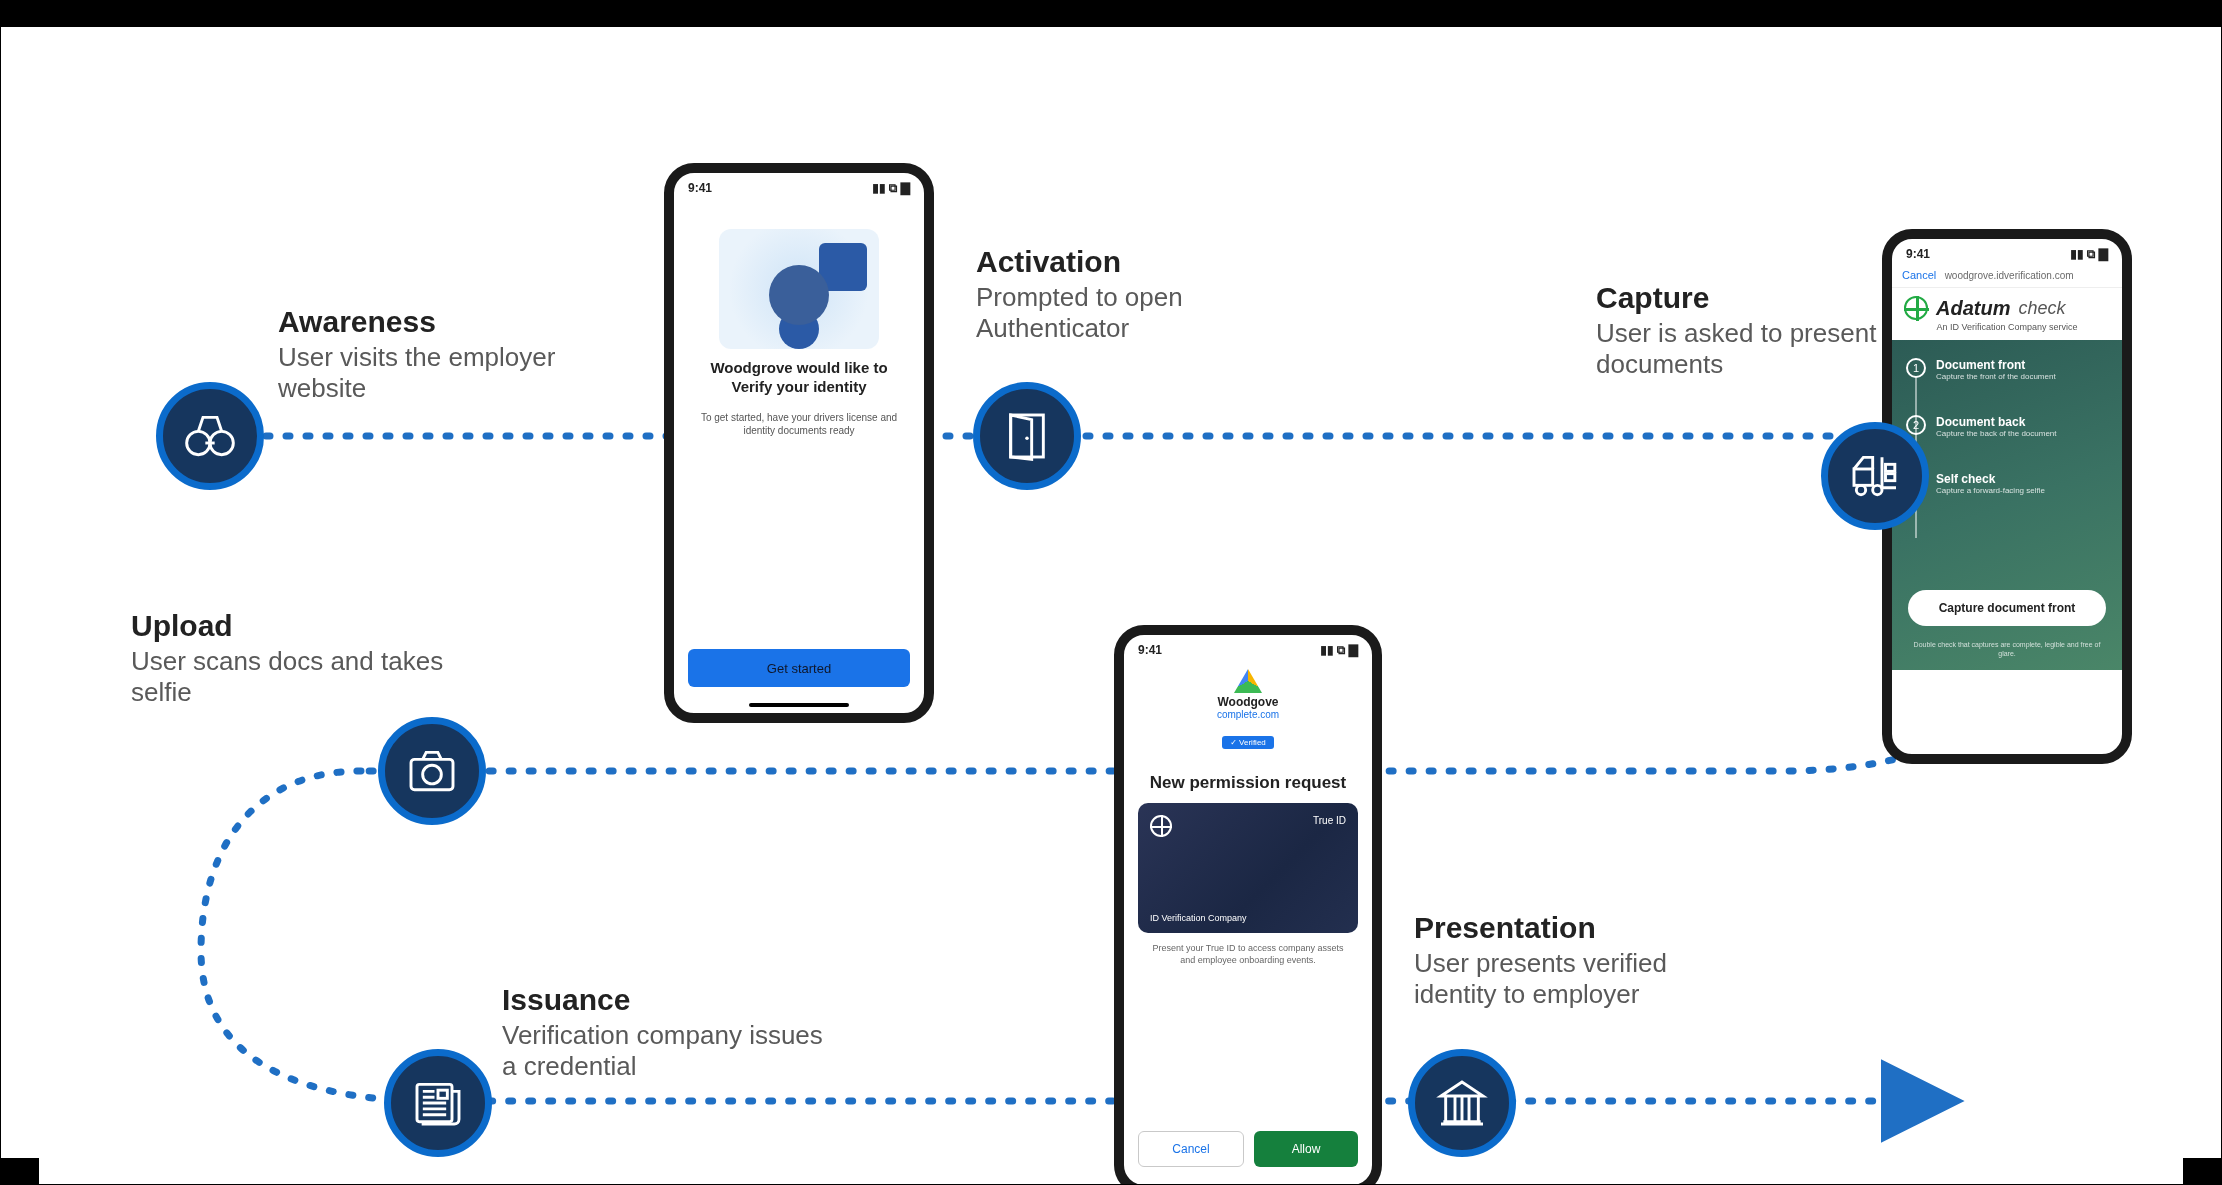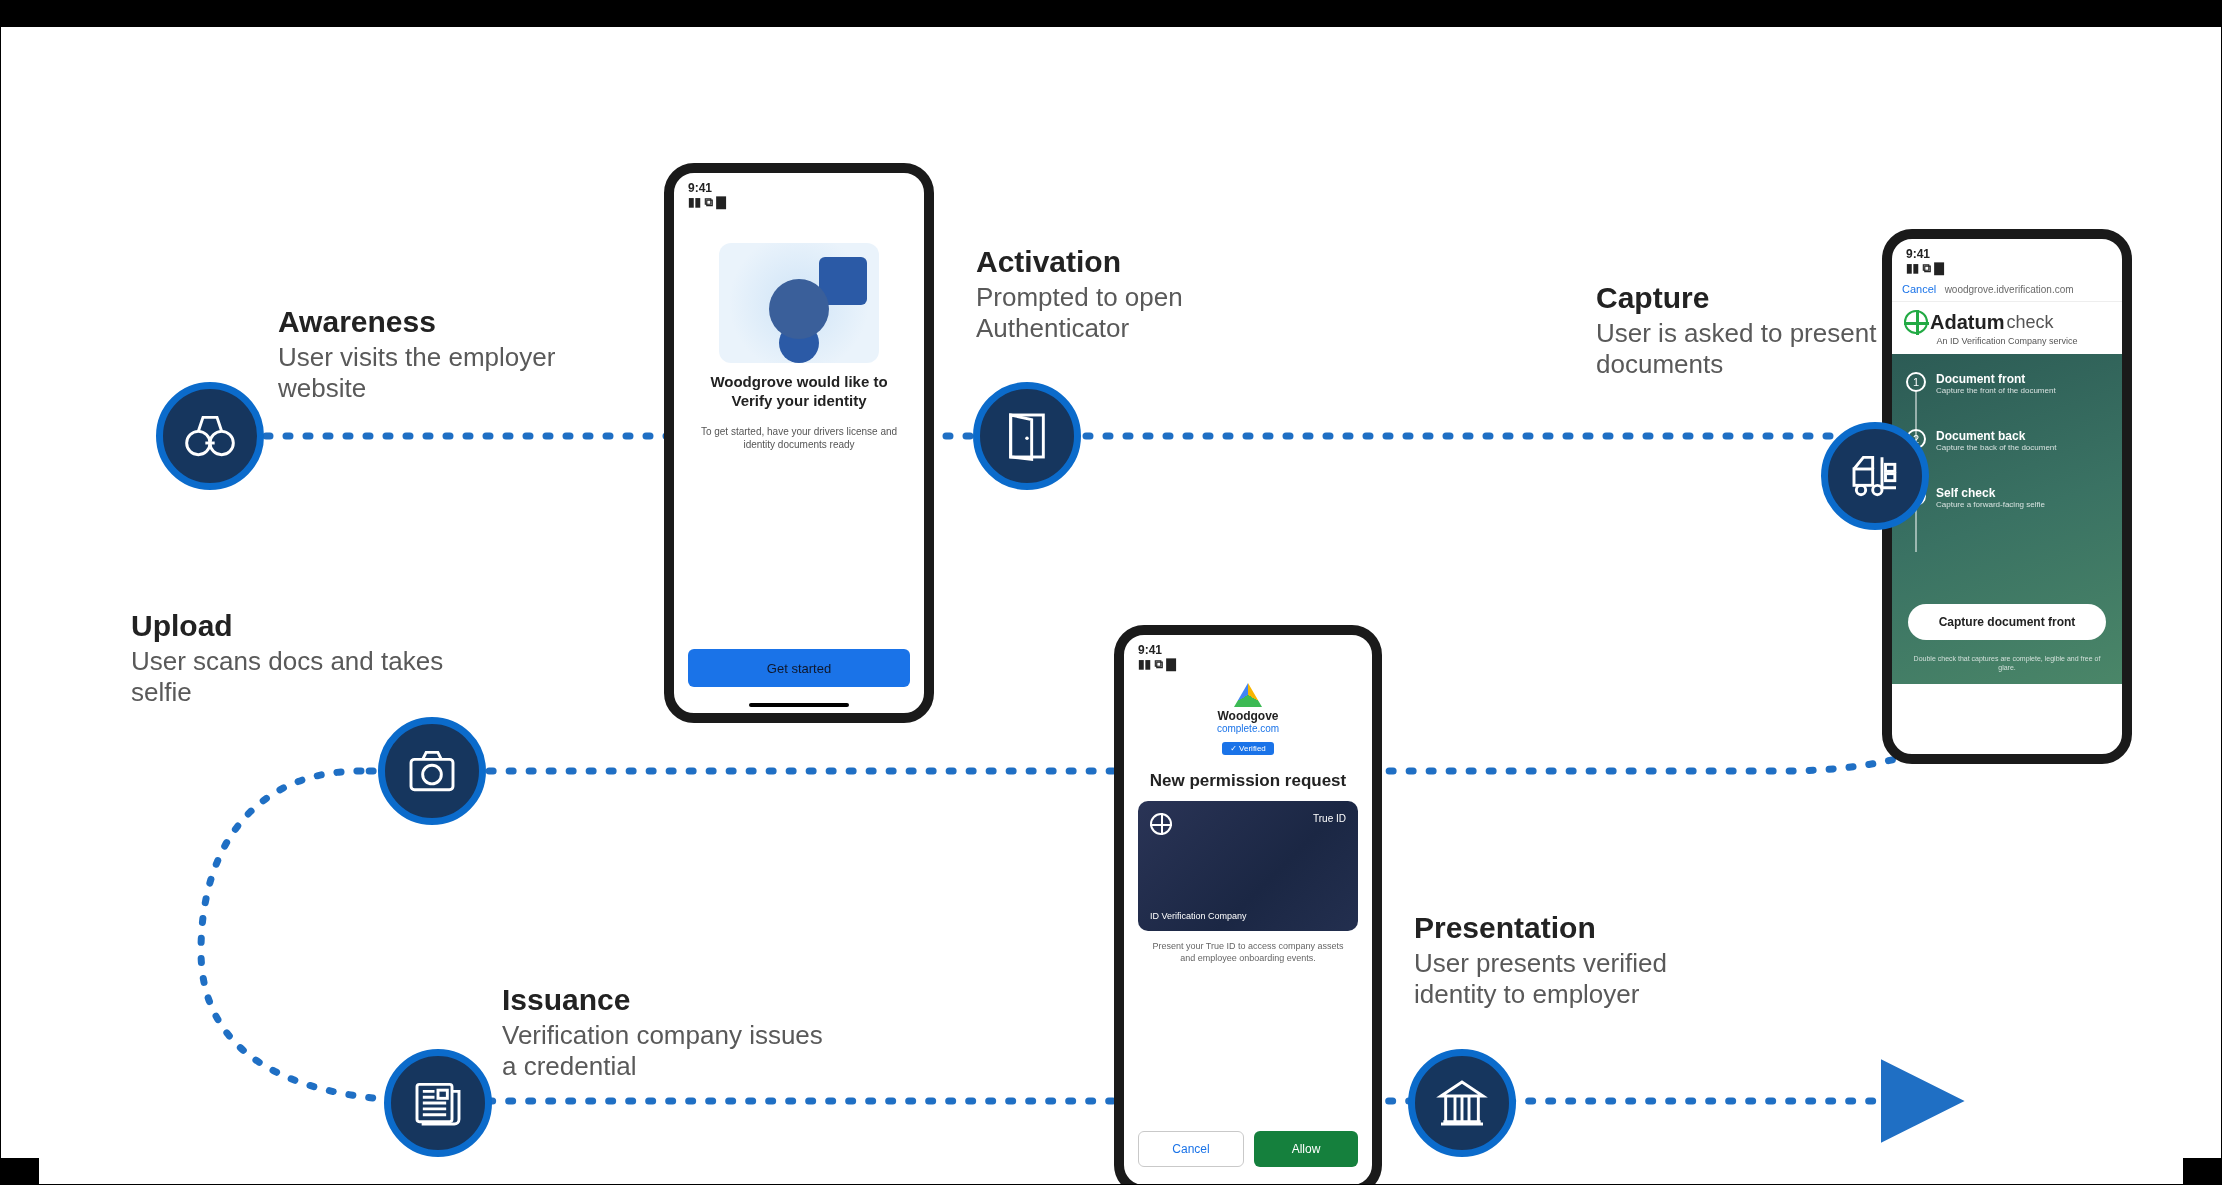--- a/index.html
+++ b/index.html
@@ -62,22 +62,22 @@
     position: absolute;
     background: #fff;
     border: 10px solid #1a1a1a;
     border-radius: 30px;
     overflow: hidden;
     z-index: 4;
     font-size: 11px;
     color: #222;
   }
   .statusbar {
-    display: flex; justify-content: flex-end;
-    padding: 8px 14px 4px; font-size: 12px; font-weight: 600; flex-direction: column;
+    display: flex; justify-content: space-between;
+    padding: 8px 14px 4px; font-size: 12px; font-weight: 600;
   }
 
   
   #phone-identity { width: 270px; height: 560px; }
   #phone-identity .illus {
     width: 160px; height: 120px; margin: 30px auto 10px;
     border-radius: 12px;
     background: radial-gradient(circle at 50% 50%, #cfe4f7 0, #eaf3fb 70%);
     position: relative;
   }
@@ -102,21 +102,21 @@
 
   
   #phone-perm { width: 268px; height: 570px; }
   #phone-perm .logo {
     width: 28px; height: 24px; margin: 8px auto 2px;
     background: conic-gradient(#f7b500 0 120deg, #3cba54 120deg 240deg, #4285f4 240deg 360deg);
     clip-path: polygon(50% 0, 100% 100%, 0 100%);
   }
   #phone-perm .brand { text-align:center; font-size:12px; font-weight:600; }
   #phone-perm .domain { text-align:center; font-size:10px; color:#1a73e8; }
-  #phone-perm .badge { display:block; margin:8px auto; background:#1a73e8; color:#fff; font-size:8px; padding:2px 8px; border-radius:3px; width:fit-content;}
+  #phone-perm .badge { display:block; margin:16px auto; background:#1a73e8; color:#fff; font-size:8px; padding:2px 8px; border-radius:3px; width:fit-content;}
   #phone-perm h4 { text-align:center; font-weight:700; font-size:17px; padding:8px 10px 10px;}
   #phone-perm .card {
     margin: 0 14px; height: 130px; border-radius:10px;
     background: linear-gradient(135deg, #2a3456 0%, #1b2744 60%, #232f4f 100%);
     color:#fff; position:relative; padding:12px;
   }
   #phone-perm .card .globe { width:22px; height:22px; border:2px solid #fff; border-radius:50%; position:relative;}
   #phone-perm .card .globe::before { content:""; position:absolute; left:-2px; right:-2px; top:50%; height:2px; background:#fff;}
   #phone-perm .card .globe::after  { content:""; position:absolute; top:-2px; bottom:-2px; left:50%; width:2px; background:#fff;}
   #phone-perm .card .tr { position:absolute; top:12px; right:12px; font-size:10px;}
@@ -125,21 +125,21 @@
   #phone-perm .btnrow { position:absolute; bottom:18px; left:14px; right:14px; display:flex; gap:10px;}
   #phone-perm .btnrow div { flex:1; height:36px; border-radius:6px; display:flex; align-items:center; justify-content:center; font-size:12px;}
   #phone-perm .btn-cancel { border:1px solid #c9c9c9; color:#1a73e8; background:#fff;}
   #phone-perm .btn-allow  { background:#15803d; color:#fff;}
 
   
   #phone-adatum { width: 250px; height: 535px; }
   #phone-adatum .topurl { display:flex; justify-content:space-between; align-items:center; padding:4px 10px 6px; font-size:11px; border-bottom:1px solid #eee;}
   #phone-adatum .topurl .cancel { color:#1a73e8; font-weight:500;}
   #phone-adatum .topurl .url { color:#6a6a6a; font-size:10px;}
-  #phone-adatum .titlebar { display:flex; align-items:center; gap:2px; padding:8px 12px 2px; font-size:20px; font-weight:700;}
+  #phone-adatum .titlebar { display:flex; align-items:center; gap:8px; padding:8px 12px 2px; font-size:20px; font-weight:700;font-style:italic;}
   #phone-adatum .titlebar .gl { width:24px; height:24px; border:2.5px solid #2a4; border-radius:50%; position:relative;}
   #phone-adatum .titlebar .gl::before{content:"";position:absolute;left:-2.5px;right:-2.5px;top:50%;height:2.5px;background:#2a4;}
   #phone-adatum .titlebar .gl::after {content:"";position:absolute;top:-2.5px;bottom:-2.5px;left:50%;width:2.5px;background:#2a4;}
   #phone-adatum .titlebar span.chk { font-weight:400; color:#555; font-size:18px;}
   #phone-adatum .sub { text-align:center; font-size:9px; color:#555; padding-bottom:8px;}
   #phone-adatum .panel {
     margin:0; height:330px;
     background: linear-gradient(160deg, #2c5b55 0%, #3a7263 50%, #4a8668 100%);
     color:#fff; padding:18px 14px; position:relative;
   }

